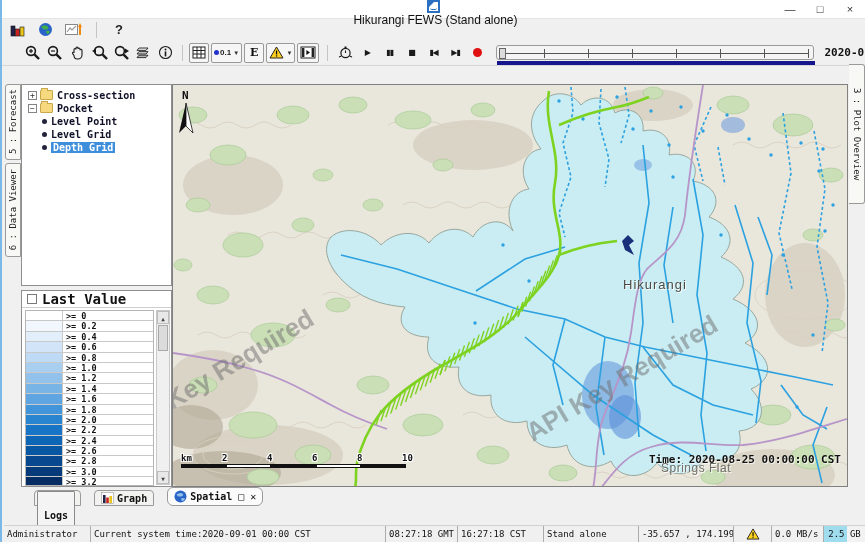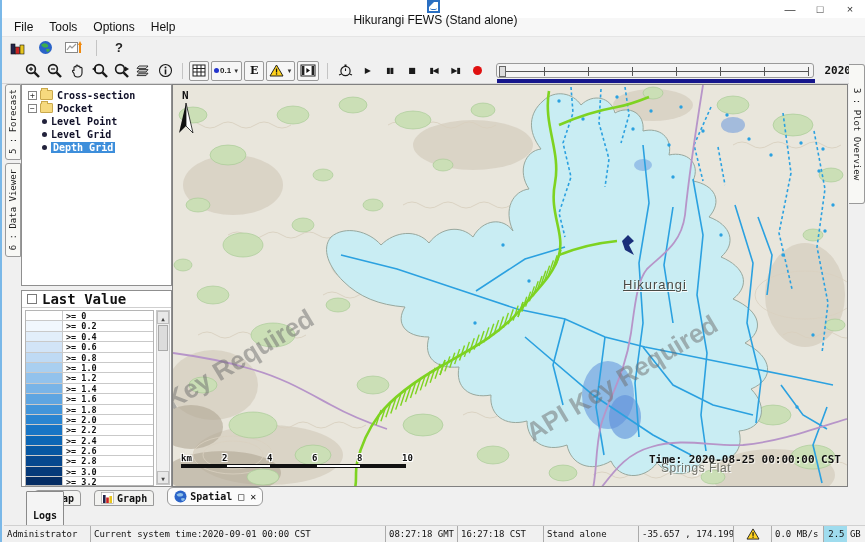--- a/index.html
+++ b/index.html
@@ -73,33 +73,33 @@
   .vscroll .thumb { position:absolute; top:14px; left:1px; right:1px; height:26px; background:#dcdcdc; border:1px solid #aaa; }
 
   
   .map-wrap { flex:1; position:relative; border:1px solid #808080; overflow:hidden; background:#e9e6dc; }
   .map-overlay { position:absolute; pointer-events:none; }
   .scalebar { left:8px; bottom:14px; width:240px; }
   .scale-labels { position:relative; height:11px; font-family:"DejaVu Sans Mono",monospace; font-size:9px; font-weight:bold; color:#111; }
   .scale-labels span { position:absolute; text-shadow:1px 1px 0 #fff,-1px -1px 0 #fff,1px -1px 0 #fff,-1px 1px 0 #fff; }
   .scale-seg { position:absolute; top:12px; height:4px; width:45px; border:1px solid #111; }
   .maptime { right:6px; bottom:20px; font-family:"DejaVu Sans Mono",monospace; font-size:11px; font-weight:bold; color:#111; text-shadow:1px 1px 1px rgba(255,255,255,.8); }
-  .place-hikurangi { left:450px; top:192px; font-size:13px; color:#4b4b45; text-shadow:1px 1px 0 rgba(255,255,255,.9); letter-spacing:1px;text-decoration:underline; }
+  .place-hikurangi { left:450px; top:192px; font-size:13px; color:#4b4b45; text-shadow:1px 1px 0 rgba(255,255,255,.9); letter-spacing:1px; }
   .place-springs { left:488px; top:376px; font-size:12px; color:#6e6e66; text-shadow:1px 1px 0 rgba(255,255,255,.9); letter-spacing:.5px; }
   .watermark { font-size:26px; font-weight:bold; color:rgba(110,110,110,.5); white-space:nowrap; transform:rotate(-31deg); }
   .wm1 { left:-64px; top:272px; }
   .wm2 { left:340px; top:278px; }
 
   
   .tabsrow { position:absolute; top:487px; left:2px; right:0; height:19px; display:flex; align-items:flex-end; padding-left:20px; gap:3px; background:#f0f0f0; }
   .btab { height:16px; border:1px solid #9a9a9a; border-radius:4px 4px 0 0; background:#f2f2f0; display:flex; align-items:center; gap:3px; padding:0 6px; font-family:"DejaVu Sans Mono",monospace; font-size:10px; font-weight:bold; color:#111;margin-left:10px; }
   .btab.active { height:19px; background:#fbfbfb;border-radius:6px; }
   .tabctl { font-size:10px; font-weight:bold; margin-left:3px; color:#111; }
   .logsrow { position:absolute; top:506px; left:2px; right:0; height:19px; background:#f0f0f0; display:flex; align-items:center; padding-left:22px; }
-  .logs-btn { border:1px solid #8a8a8a; border-radius:1px; background:#f4f4f4; font-family:"DejaVu Sans Mono",monospace; font-size:10px; font-weight:bold; padding:18px 6px; color:#111; }
+  .logs-btn { border:1px solid #8a8a8a; border-radius:1px; background:#f4f4f4; font-family:"DejaVu Sans Mono",monospace; font-size:10px; font-weight:bold; padding:18px 6px; color:#111;margin-left:11px; }
 
   .statusbar { position:absolute; top:525px; left:2px; right:0; height:17px; display:flex; background:#f0f0f0; border-top:1px solid #d0d0d0; font-family:"DejaVu Sans Mono",monospace; font-size:9px; color:#111; }
   .scell { border-left:1px solid #ababab; padding:0 3px; line-height:16px; white-space:nowrap; overflow:hidden; flex:none; }
   .scell:first-child { border-left:none; }
   .mem { background:linear-gradient(to right,#9fdcee 0 55%,#f2f2f2 55%);text-align:center; }
 
   .icon-svg { display:block; }
 </style>
 </head>
 <body>
@@ -109,26 +109,20 @@
   <div class="titlebar">
     <span class="app-icon"></span>
     <span>Hikurangi FEWS  (Stand alone)</span>
     <div class="win-controls">
       <span>—</span>
       <span>□</span>
       <span>×</span>
     </div>
   </div>
 
-  <div class="menubar" id="menubar">
-      <span class="menu-item">File</span>
-      <span class="menu-item">Tools</span>
-      <span class="menu-item">Options</span>
-      <span class="menu-item">Help</span>
-    </div>
 
   <div class="toolbar1">
     <span class="tbtn">
       <svg class="icon-svg" width="15" height="14" viewBox="0 0 15 14">
           <rect x="1" y="3" width="4" height="10" fill="#23234a" stroke="#111" stroke-width=".6"></rect>
           <rect x="5.5" y="6" width="4" height="7" fill="#cc2222" stroke="#111" stroke-width=".6"></rect>
           <rect x="10" y="4" width="4" height="9" fill="#e8c61e" stroke="#111" stroke-width=".6"></rect>
         </svg>
     </span>
     <span class="tbtn">

